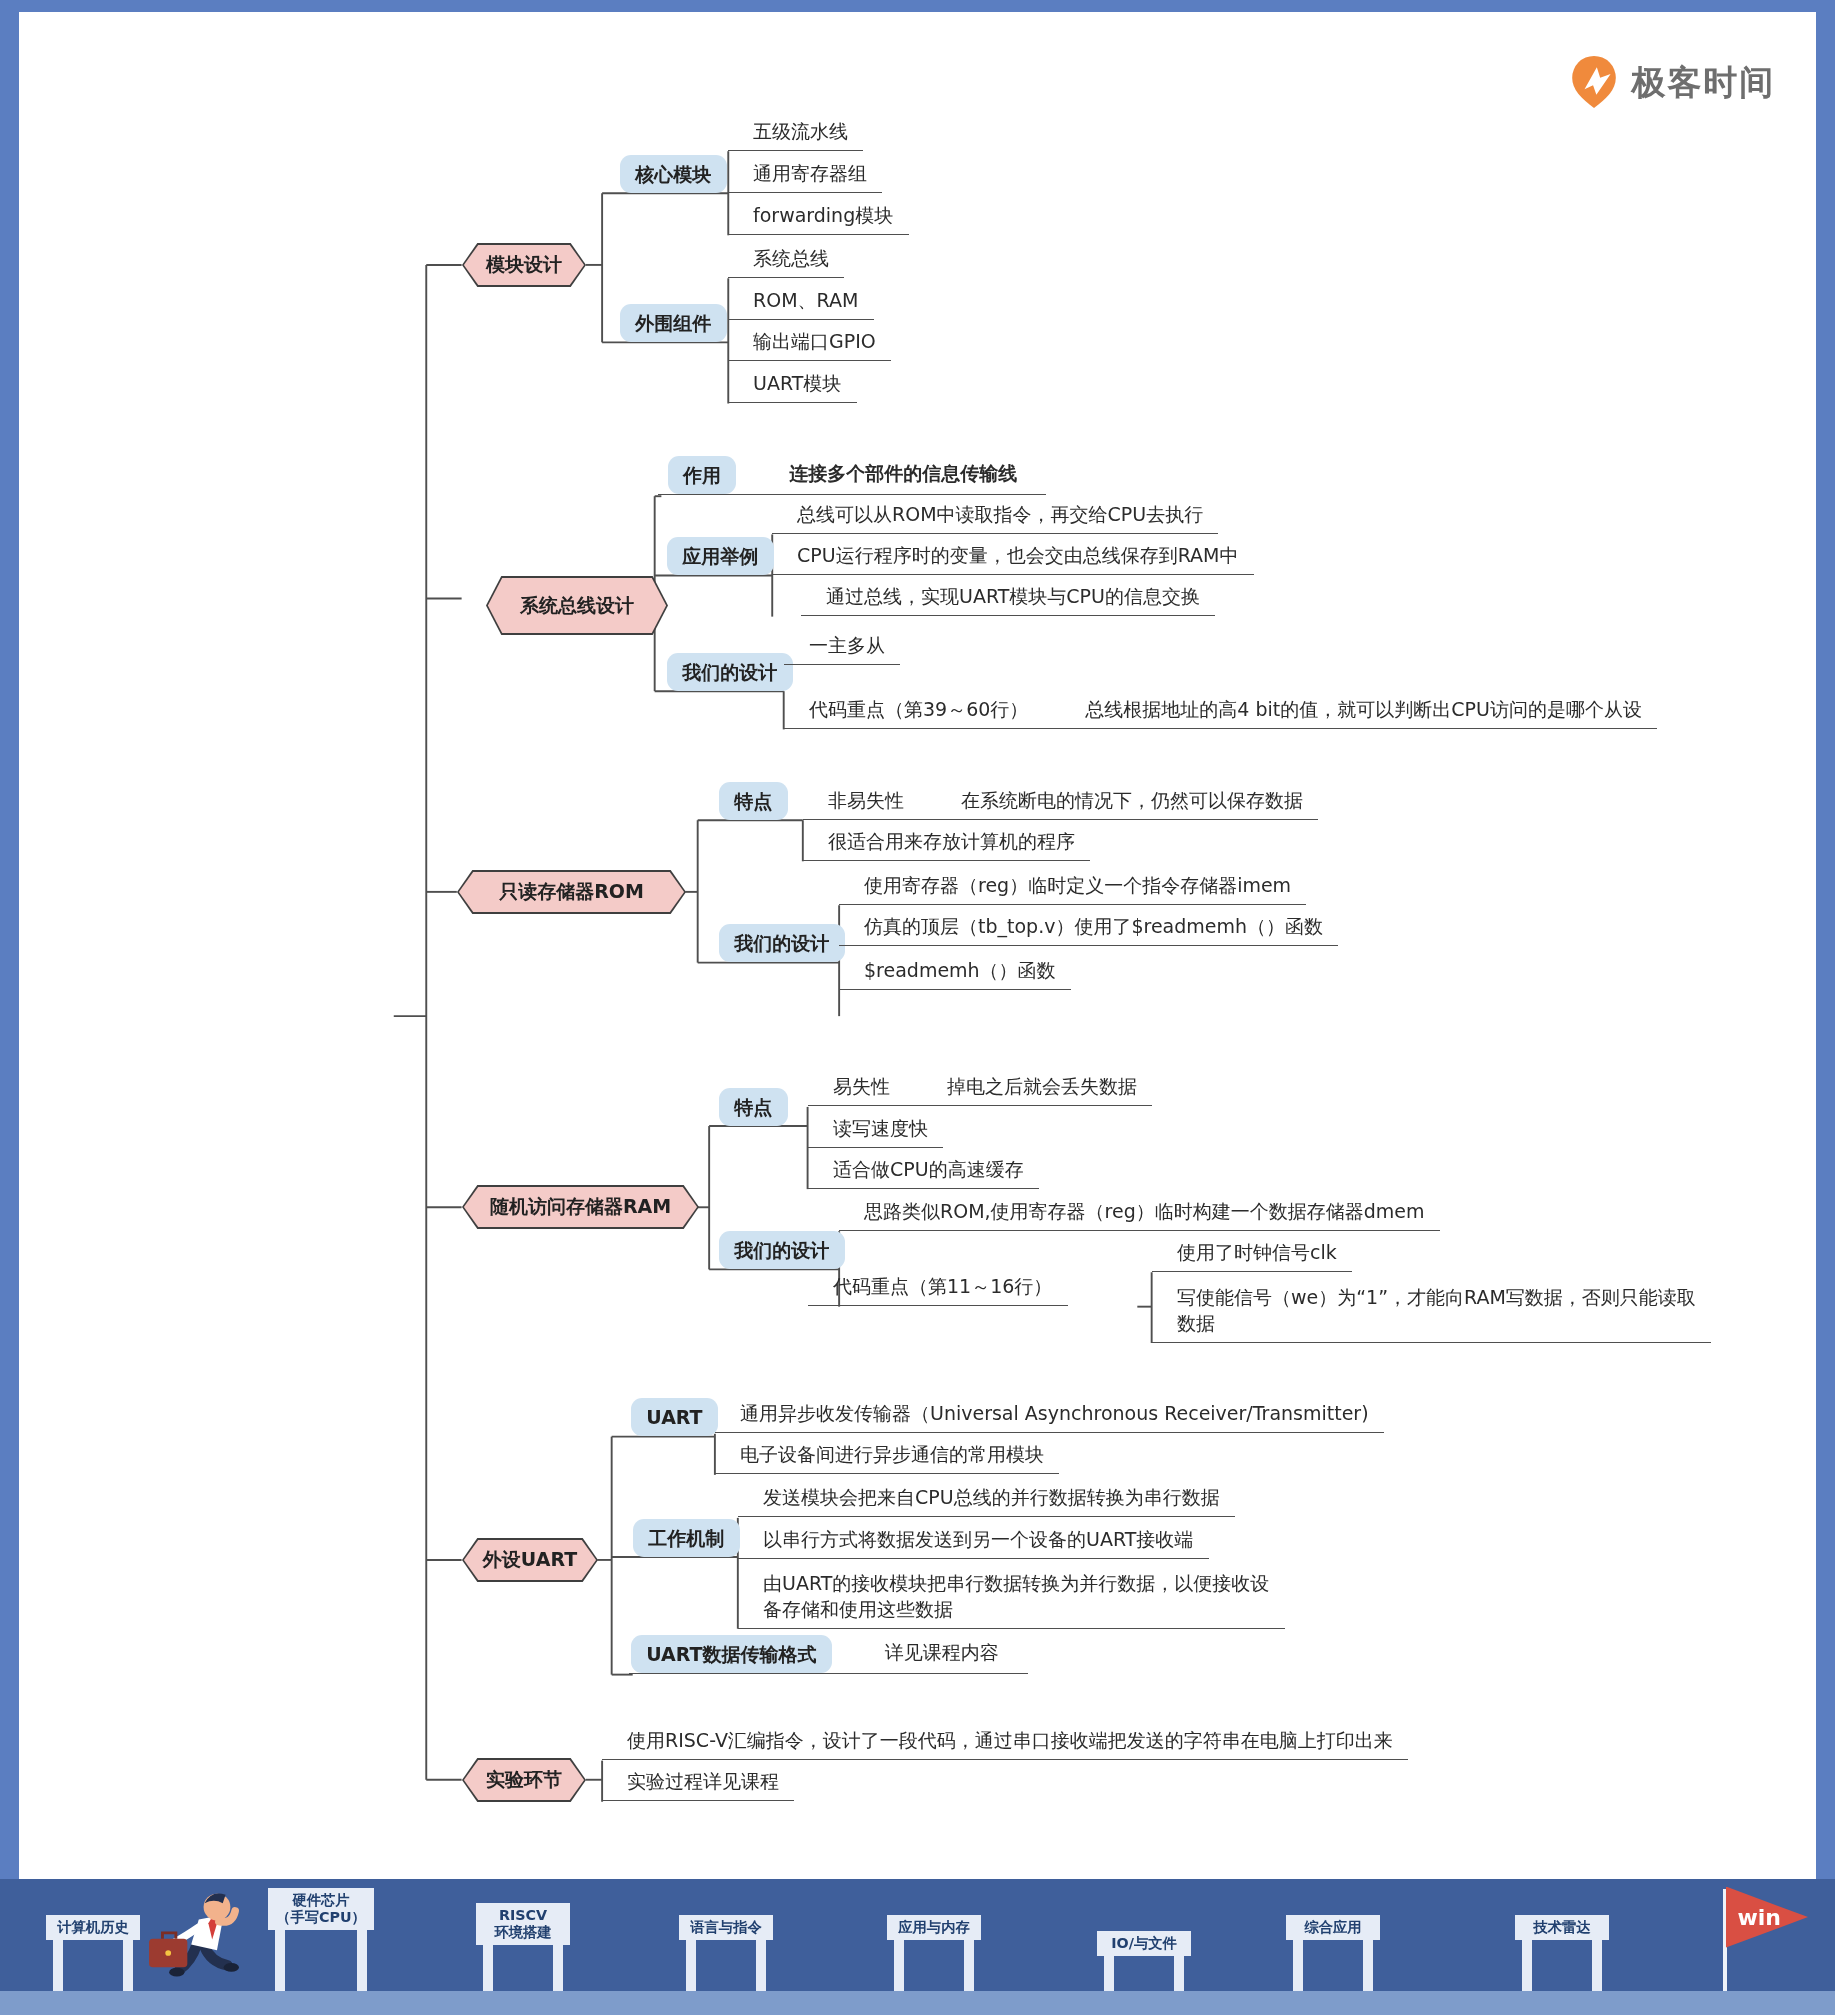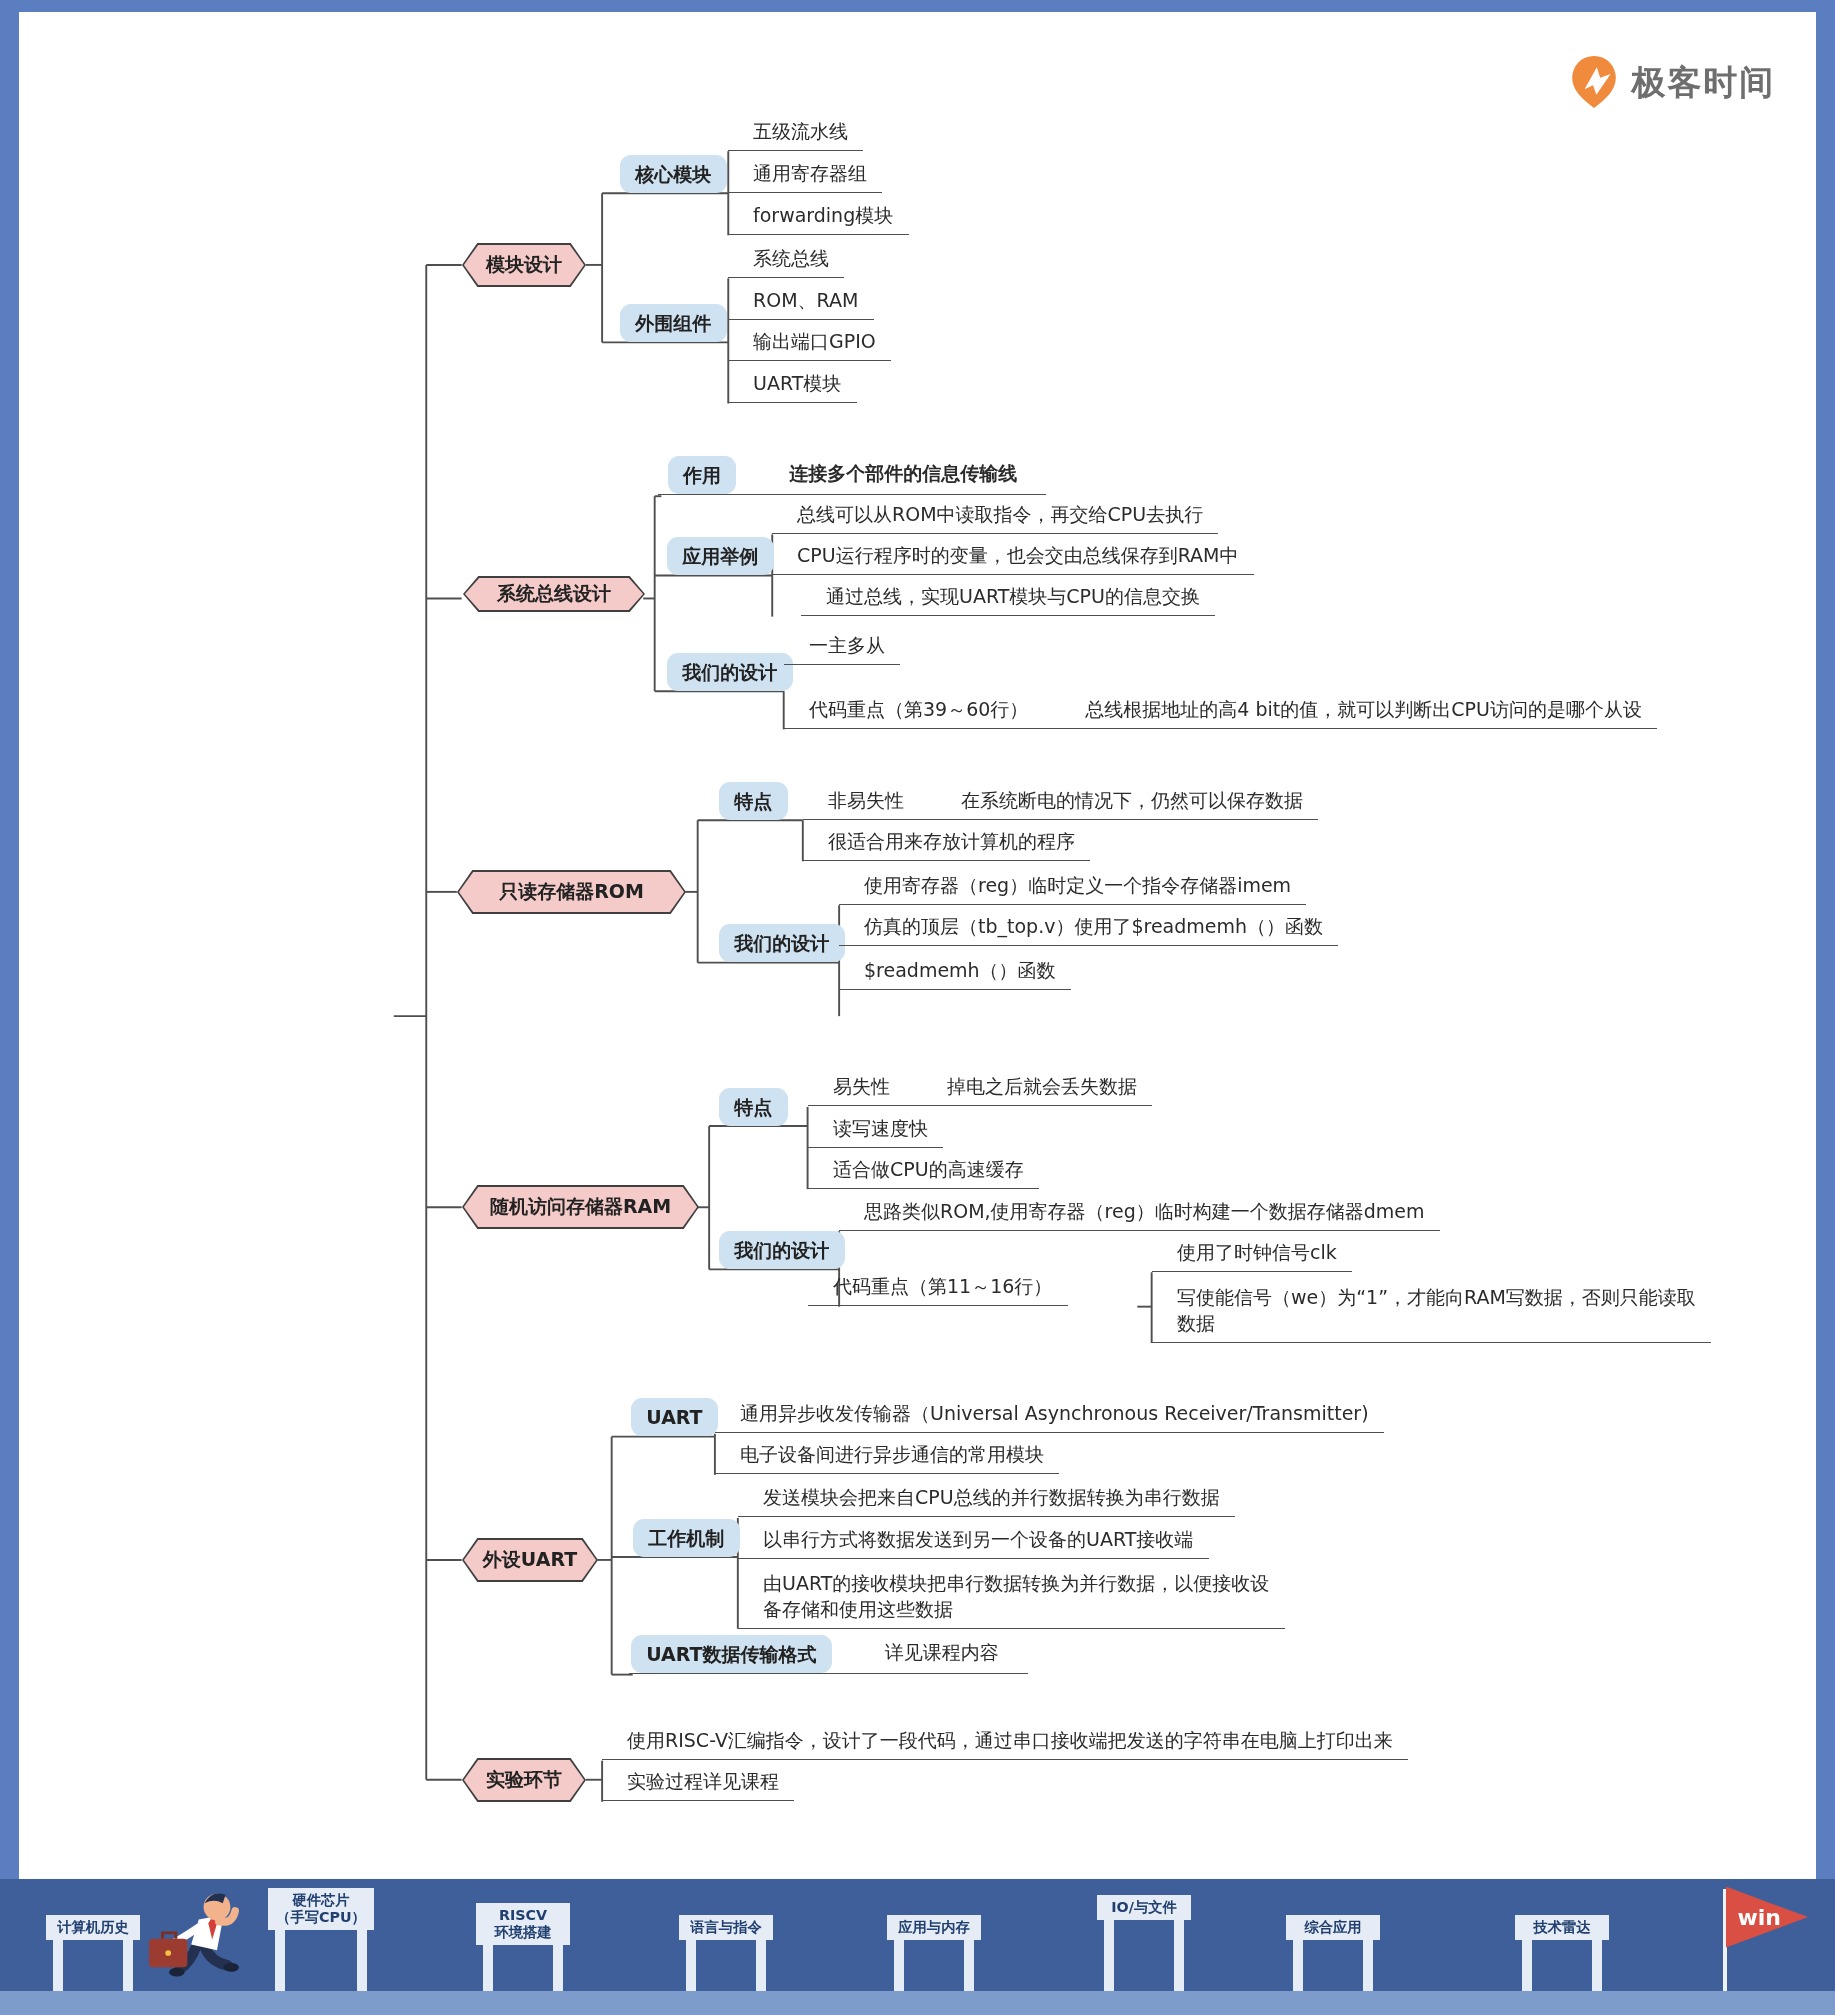--- a/index.html
+++ b/index.html
@@ -121,21 +121,21 @@
       <path d="M17 36 L30 13 l3.5 11 11 -4 -15 22 -3.5 -10 z" fill="#ffffff"></path>
     </svg>
     <span class="txt">极客时间</span>
   </div>
 
 
   <div class="hexwrap" style="left:462px;top:243px;width:124px;height:44px;">
       <div class="hexb"></div>
       <div class="hex">模块设计</div>
     </div>
-  <div class="hexwrap" style="left:463px;top:576px;width:182px;height:36px;">
+  <div class="hexwrap" style="left:486px;top:576px;width:182px;height:59px;">
       <div class="hexb"></div>
       <div class="hex">系统总线设计</div>
     </div>
   <div class="hexwrap" style="left:457px;top:870px;width:229px;height:44px;">
       <div class="hexb"></div>
       <div class="hex">只读存储器ROM</div>
     </div>
   <div class="hexwrap" style="left:462px;top:1185px;width:237px;height:44px;">
       <div class="hexb"></div>
       <div class="hex">随机访问存储器RAM</div>
@@ -322,21 +322,21 @@
     <div class="door" style="left:686px;width:80px;height:76px;">
       <div class="post l"></div>
         <div class="post r"></div>
       <div class="sign"><span>语言与指令</span></div>
     </div>
     <div class="door" style="left:894px;width:80px;height:76px;">
       <div class="post l"></div>
         <div class="post r"></div>
       <div class="sign"><span>应用与内存</span></div>
     </div>
-    <div class="door" style="left:1104px;width:80px;height:96px;">
+    <div class="door" style="left:1104px;width:80px;height:60px;">
       <div class="post l"></div>
         <div class="post r"></div>
       <div class="sign"><span>IO/与文件</span></div>
     </div>
     <div class="door" style="left:1293px;width:80px;height:76px;border-radius:20px;">
       <div class="post l"></div>
         <div class="post r"></div>
       <div class="sign"><span>综合应用</span></div>
     </div>
     <div class="door" style="left:1522px;width:80px;height:76px;">

